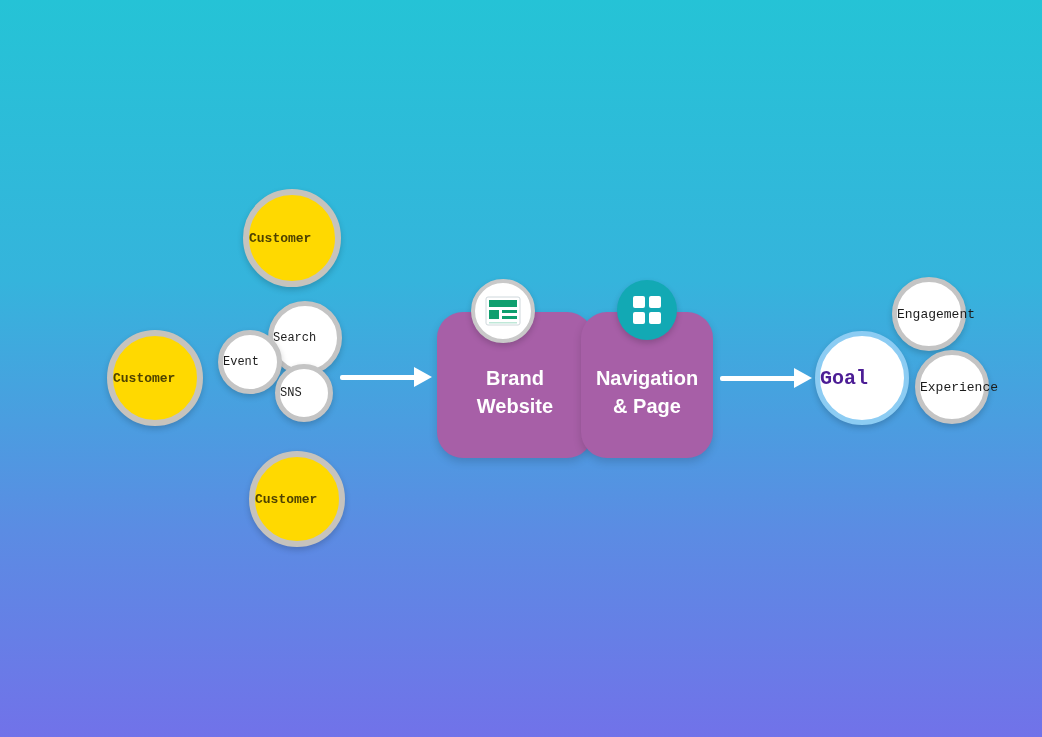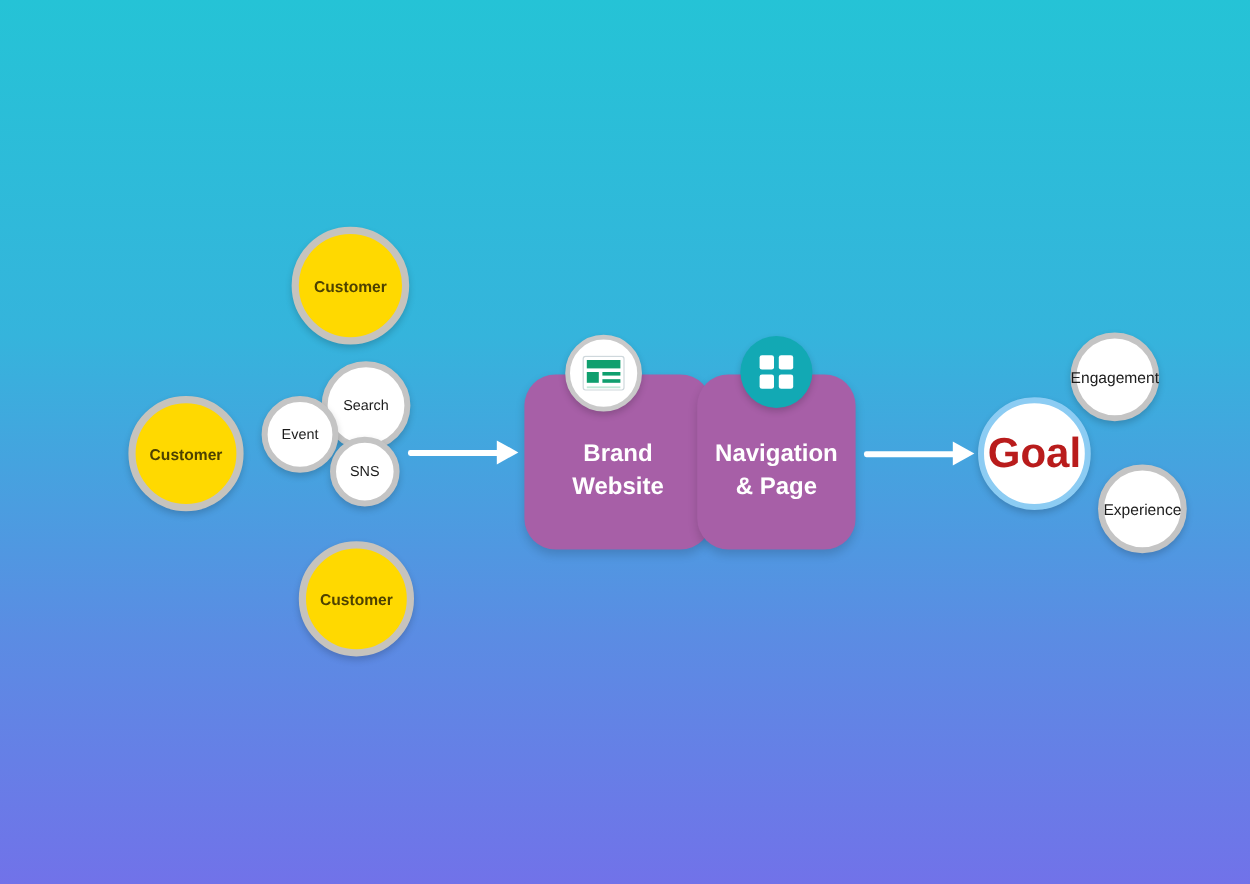--- a/index.html
+++ b/index.html
@@ -9,23 +9,24 @@
     overflow:hidden;
   }
   .canvas{
     position:relative;
     width:1042px;height:737px;
     background:linear-gradient(180deg,#25c3d6 0%,#35b4dc 38%,#5b8ce3 72%,#7172e9 100%);
   }
   .circle{
     position:absolute;
     border-radius:50%;
-    display:flex;align-items:center;justify-content:center;
+    display:flex;align-items:center;
     text-align:center;box-sizing:border-box;
     box-shadow:0 3px 6px rgba(0,0,0,0.18);
+    font-family:Liberation Mono, monospace;
   }
   .customer{
     background:#ffd900;
     border:6px solid #c6c3bd;
     color:#4d4100;
     font-weight:bold;font-size:13px;
   }
   .white-node{
     background:#ffffff;
     border:5px solid #c4c4c4;
@@ -63,22 +64,22 @@
   }
   .grid-icon{
     display:grid;grid-template-columns:12px 12px;grid-template-rows:12px 12px;gap:4px;
   }
   .grid-icon span{
     background:#ffffff;border-radius:2px;display:block;
   }
   .goal{
     background:#ffffff;
     border:5px solid #8cccf3;
-    color:#b91c1c;
-    font-weight:bold;font-size:35px;
+    color:#4c1d95;
+    font-weight:bold;font-size:20px;
   }
   .arrow-line{
     position:absolute;height:5px;background:#ffffff;border-radius:2px;
   }
   .arrow-head{
     position:absolute;width:0;height:0;
     border-top:10px solid transparent;
     border-bottom:10px solid transparent;
     border-left:18px solid #ffffff;
   }
@@ -144,21 +145,21 @@
   </div>
 
   <div class="arrow-line" style="left:720px;top:376px;width:76px;"></div>
   <div class="arrow-head" style="left:794px;top:368px;"></div>
 
 
   <div class="circle small-node" style="left:892px;top:277px;width:74px;height:74px;">
     <span>Engagement</span>
   </div>
 
-  <div class="circle small-node" style="left:915px;top:387px;width:74px;height:74px;">
+  <div class="circle small-node" style="left:915px;top:350px;width:74px;height:74px;">
     <span>Experience</span>
   </div>
 
 
 
   <div class="circle goal" style="left:815px;top:331px;width:94px;height:94px;">
     <span>Goal</span>
   </div>
 
 </div>

